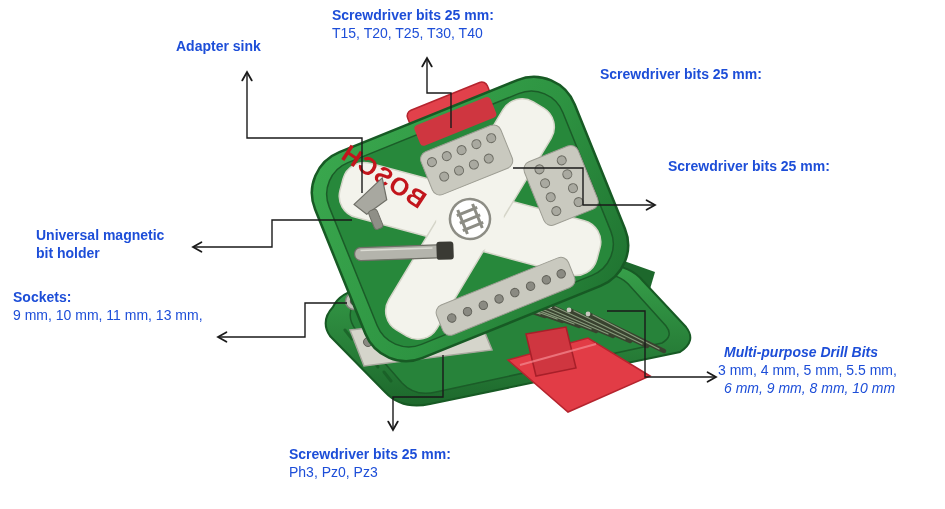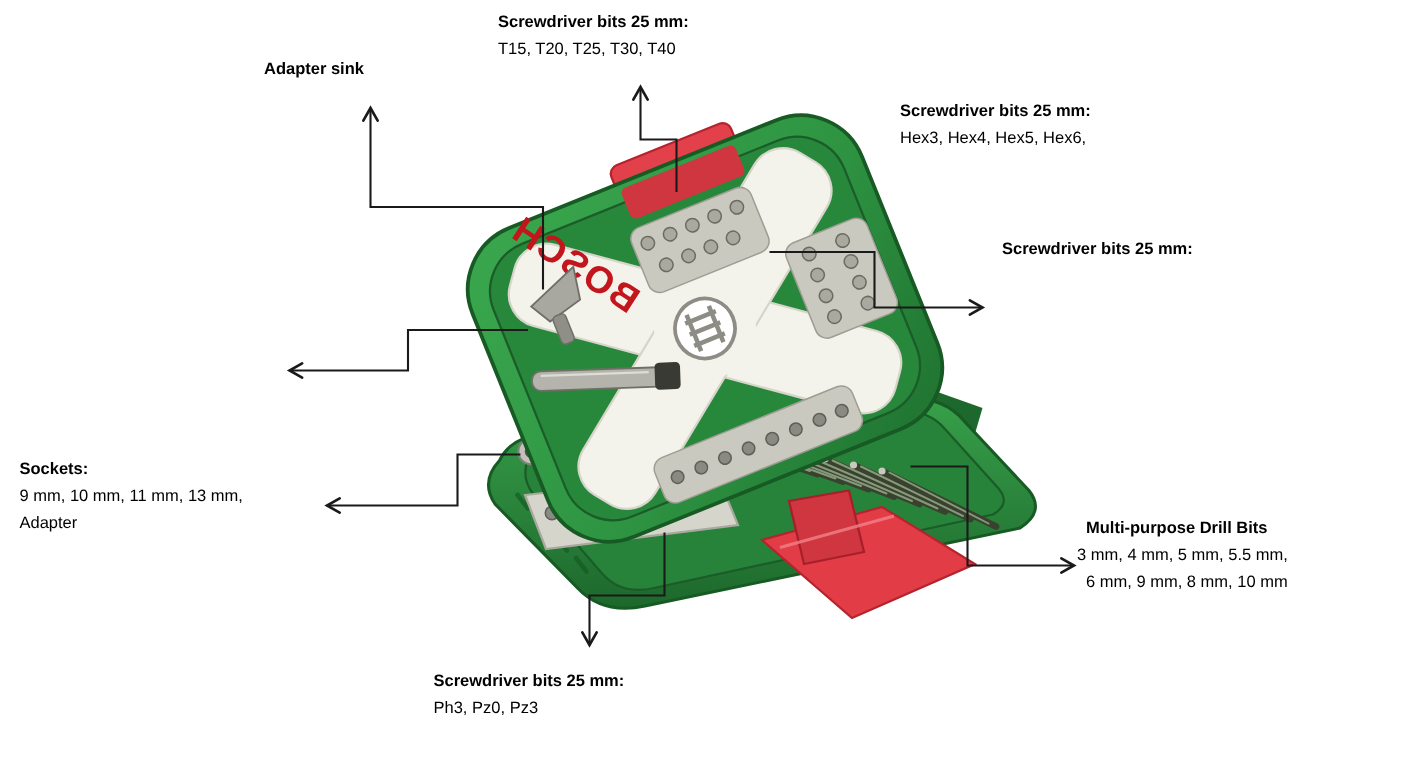--- a/index.html
+++ b/index.html
@@ -6,28 +6,28 @@
   .canvas{
     position:relative;
     width:945px;height:509px;
     background:#ffffff;
     font-family:"Liberation Sans", sans-serif;
     overflow:hidden;
   }
   .figure-svg{position:absolute;left:0;top:0;width:945px;height:509px;}
   .callout{
     position:absolute;
-    font-size:11px;
+    font-size:14px;
     line-height:18px;
-    color:#000000;
+    color:#1d4ed8;
     white-space:nowrap;
   }
   .callout .title{font-weight:bold;}
   .callout.wrap{white-space:normal;}
-  .callout .indent{padding-left:6px;}
+  .callout .indent{padding-left:6px;font-style:italic;}
 </style>
 </head>
 <body>
 
 <div class="canvas">
 
   <svg class="figure-svg" viewBox="0 0 945 509">
     <defs>
       <marker id="arrowV" viewBox="0 0 10 10" refX="8.2" refY="5" markerWidth="9" markerHeight="9" orient="auto">
         <path d="M1.5,1.2 L8.2,5 L1.5,8.8" fill="none" stroke="#1a1a1a" stroke-width="1.4" stroke-linecap="round"></path>
@@ -229,32 +229,33 @@
     <div class="title">Screwdriver bits 25 mm:</div>
     <div class="line">T15, T20, T25, T30, T40</div>
   </div>
 
   <div class="callout" style="left:176px;top:37px">
     <div class="title">Adapter sink</div>
   </div>
 
   <div class="callout" style="left:600px;top:65px">
     <div class="title">Screwdriver bits 25 mm:</div>
-    <div class="line">Hex3, Hex4, Hex5, Hex6,</div>
   </div>
 
   <div class="callout" style="left:668px;top:157px">
     <div class="title">Screwdriver bits 25 mm:</div>
   </div>
 
-
-  <div class="callout" style="left:13px;top:304px">
+  <div class="callout wrap" style="left:36px;top:226px;width:138px">
+    <div class="title">Universal magnetic bit holder</div>
+  </div>
+
+  <div class="callout" style="left:13px;top:288px">
     <div class="title">Sockets:</div>
     <div class="line">9 mm, 10 mm, 11 mm, 13 mm,</div>
-    <div class="line">Adapter</div>
   </div>
 
   <div class="callout" style="left:718px;top:343px">
     <div class="title indent">Multi-purpose Drill Bits</div>
     <div class="line">3 mm, 4 mm, 5 mm, 5.5 mm,</div>
     <div class="line indent">6 mm, 9 mm, 8 mm, 10 mm</div>
   </div>
 
   <div class="callout" style="left:289px;top:445px">
     <div class="title">Screwdriver bits 25 mm:</div>

